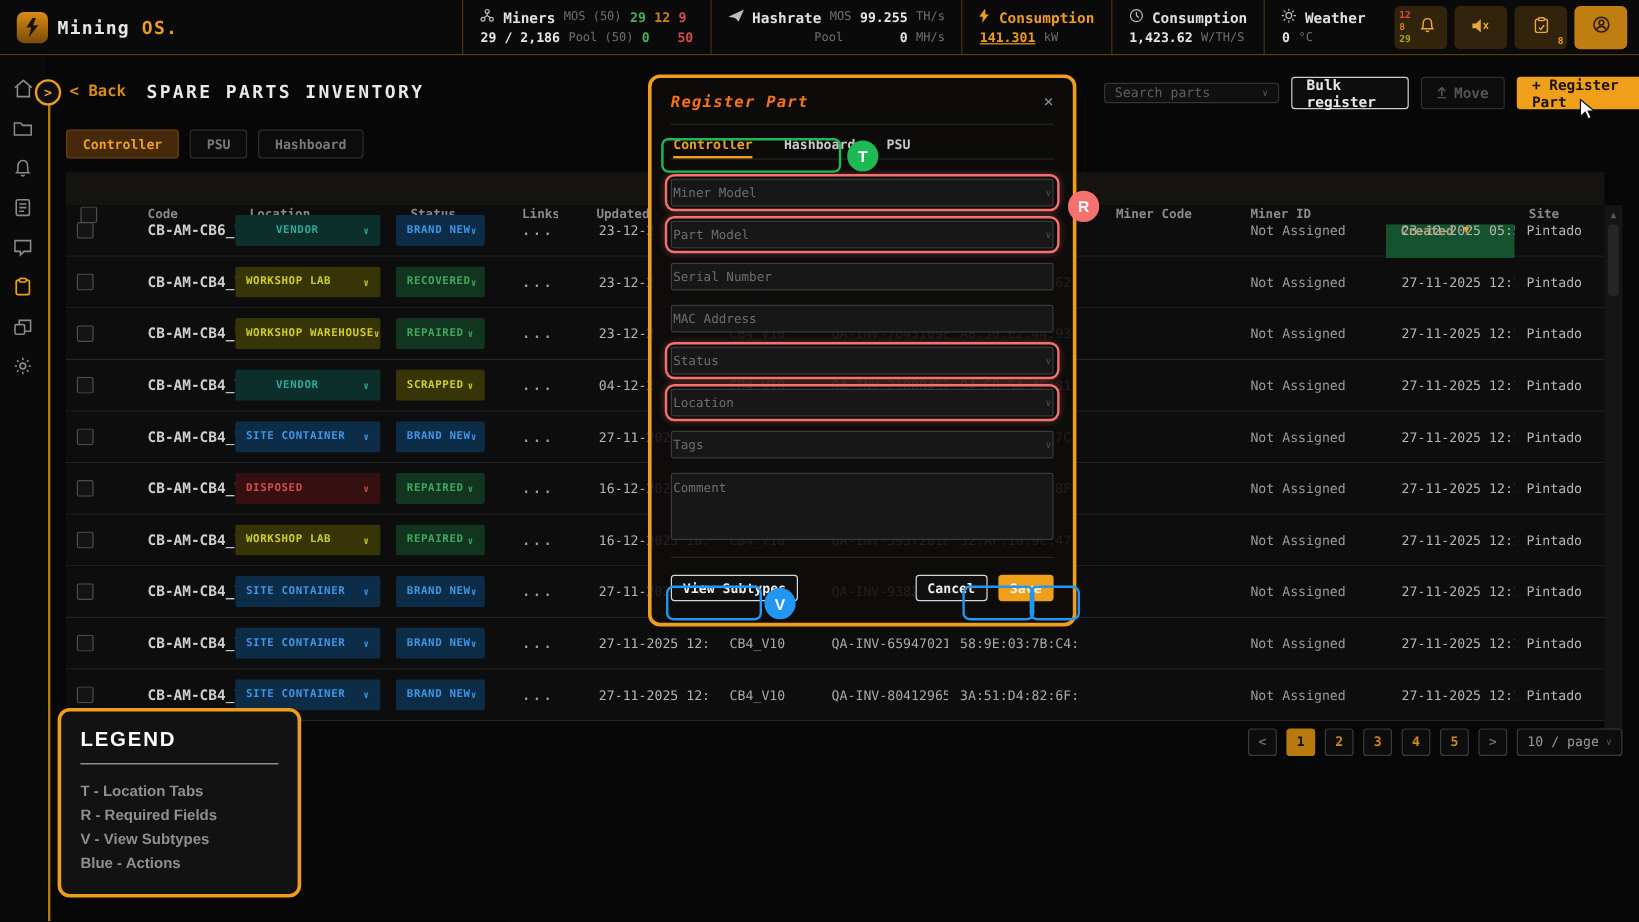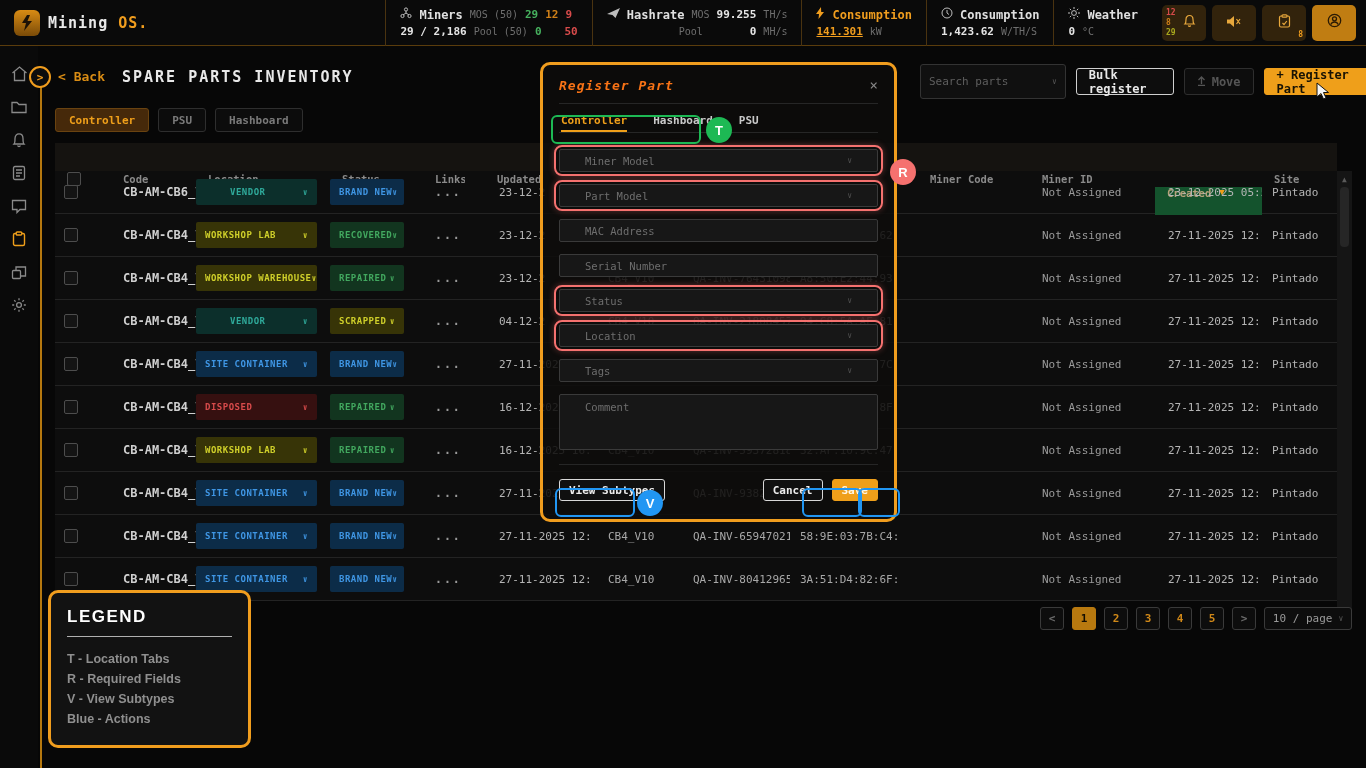--- a/index.html
+++ b/index.html
@@ -42,21 +42,21 @@
   .side-ic { width:20px; height:20px; display:flex; align-items:center; justify-content:center; cursor:pointer; }
   
   #vline { position:absolute; left:40px; top:77px; width:2px; height:691px; background:#b5780f; }
   #collapse-btn { position:absolute; left:29px; top:66px; width:22px; height:22px; border-radius:50%;
     border:2px solid #f09d1e; background:#0d0d0d; color:#f09d1e; font-size:11px; font-weight:bold;
     display:flex; align-items:center; justify-content:center; cursor:pointer; z-index:5; }
   #back-link { position:absolute; left:58px; top:69px; color:#d98c14; font-weight:bold; font-size:13px; cursor:pointer; }
   #page-title { position:absolute; left:122px; top:68px; color:#e8e8e8; font-weight:bold; font-size:15px; letter-spacing:2px; }
   
   #toolbar { position:absolute; left:920px; top:64px; display:flex; gap:10px; align-items:center; }
-  #search-box { width:185px; height:35px; background:#101010; border:1px solid #333; border-radius:3px;
+  #search-box { width:185px; height:17px; background:#101010; border:1px solid #333; border-radius:3px;
     color:#5f5f5f; font-size:11px; display:flex; align-items:center; padding:0 8px; justify-content:space-between; cursor:text; }
   .btn { height:27px; display:flex; align-items:center; justify-content:center; gap:6px;
     font-size:12px; font-weight:bold; border-radius:3px; padding:3px 12px; cursor:pointer; }
   #bulk-btn { background:#0d0d0d; border:1px solid #cfcfcf; color:#e8e8e8; }
   #move-btn { background:#0d0d0d; border:1px solid #2e2e2e; color:#555; }
   #register-btn { background:#ef9f1a; color:#171204; border:1px solid #ef9f1a; }
   
   #cat-tabs { position:absolute; left:55px; top:108px; display:flex; gap:9px; }
   .cat-tab { height:24px; padding:0 13px; display:flex; align-items:center; font-size:11px; font-weight:bold;
     border:1px solid #2e2e2e; border-radius:3px; color:#7a7a7a; background:#0c0c0c; cursor:pointer; }
@@ -113,21 +113,21 @@
     background:rgba(14,13,11,0.88); border:3px solid #f09d1e; border-radius:10px; padding:12px 16px 0 16px; }
   #modal-title-row { display:flex; justify-content:space-between; align-items:center; }
   #modal-title { font-size:13px; font-weight:bold; color:#f97316; letter-spacing:1px;font-style:italic; }
   #modal-close { color:#8a8a8a; font-size:14px; cursor:pointer; }
   #modal-divider { border-top:1px solid #262626; margin-top:10px; }
   #modal-tabs { display:flex; gap:26px; border-bottom:1px solid #262626; padding:10px 2px 0 2px; height:29px; }
   .mtab { font-size:11px; font-weight:bold; color:#c9c9c9; padding-bottom:8px; cursor:pointer; }
   .mtab.active { color:#ef9f1a; border-bottom:2px solid #ef9f1a; }
   #modal-fields { margin-top:16px; }
   .mfield { position:relative; height:23px; margin-bottom:12px; background:#171717; border:1px solid #3a3a3a;
-    border-radius:2px; display:flex; align-items:center; justify-content:space-between; padding:0 25px;
+    border-radius:2px; display:flex; align-items:center; justify-content:space-between; padding:0 1px;
     font-size:10.5px; color:#6e6e6e; cursor:text; }
   .mfield .chev { color:#4f4f4f; font-size:8px; }
   .mfield.area { height:56px; align-items:flex-start; padding-top:6px; }
   .mfield.req::before { content:""; position:absolute; left:-6px; right:-6px; top:-5px; bottom:-5px;
     border:2px solid #f5716f; border-radius:8px; box-shadow:0 0 6px rgba(245,113,111,0.35); pointer-events:none; }
   #modal-footer { border-top:1px solid #262626; margin-top:14px; padding:14px 0 0 0;
     display:flex; align-items:center; }
   .mbtn { height:22px; display:flex; align-items:center; justify-content:center; font-size:11px; font-weight:bold;
     border-radius:3px; padding:0 9px; cursor:pointer; }
   #subtypes-btn { background:#101010; border:1px solid #d8d8d8; color:#ededed; }
@@ -688,24 +688,24 @@
     <div id="modal-fields">
         <div class="mfield req">
           <span>Miner Model</span>
           <span class="chev">∨</span>
         </div>
         <div class="mfield req">
           <span>Part Model</span>
           <span class="chev">∨</span>
         </div>
         <div class="mfield">
+          <span>Serial Number</span>
+        </div>
+        <div class="mfield">
           <span>MAC Address</span>
-        </div>
-        <div class="mfield">
-          <span>Serial Number</span>
         </div>
         <div class="mfield req">
           <span>Status</span>
           <span class="chev">∨</span>
         </div>
         <div class="mfield req">
           <span>Location</span>
           <span class="chev">∨</span>
         </div>
         <div class="mfield">

